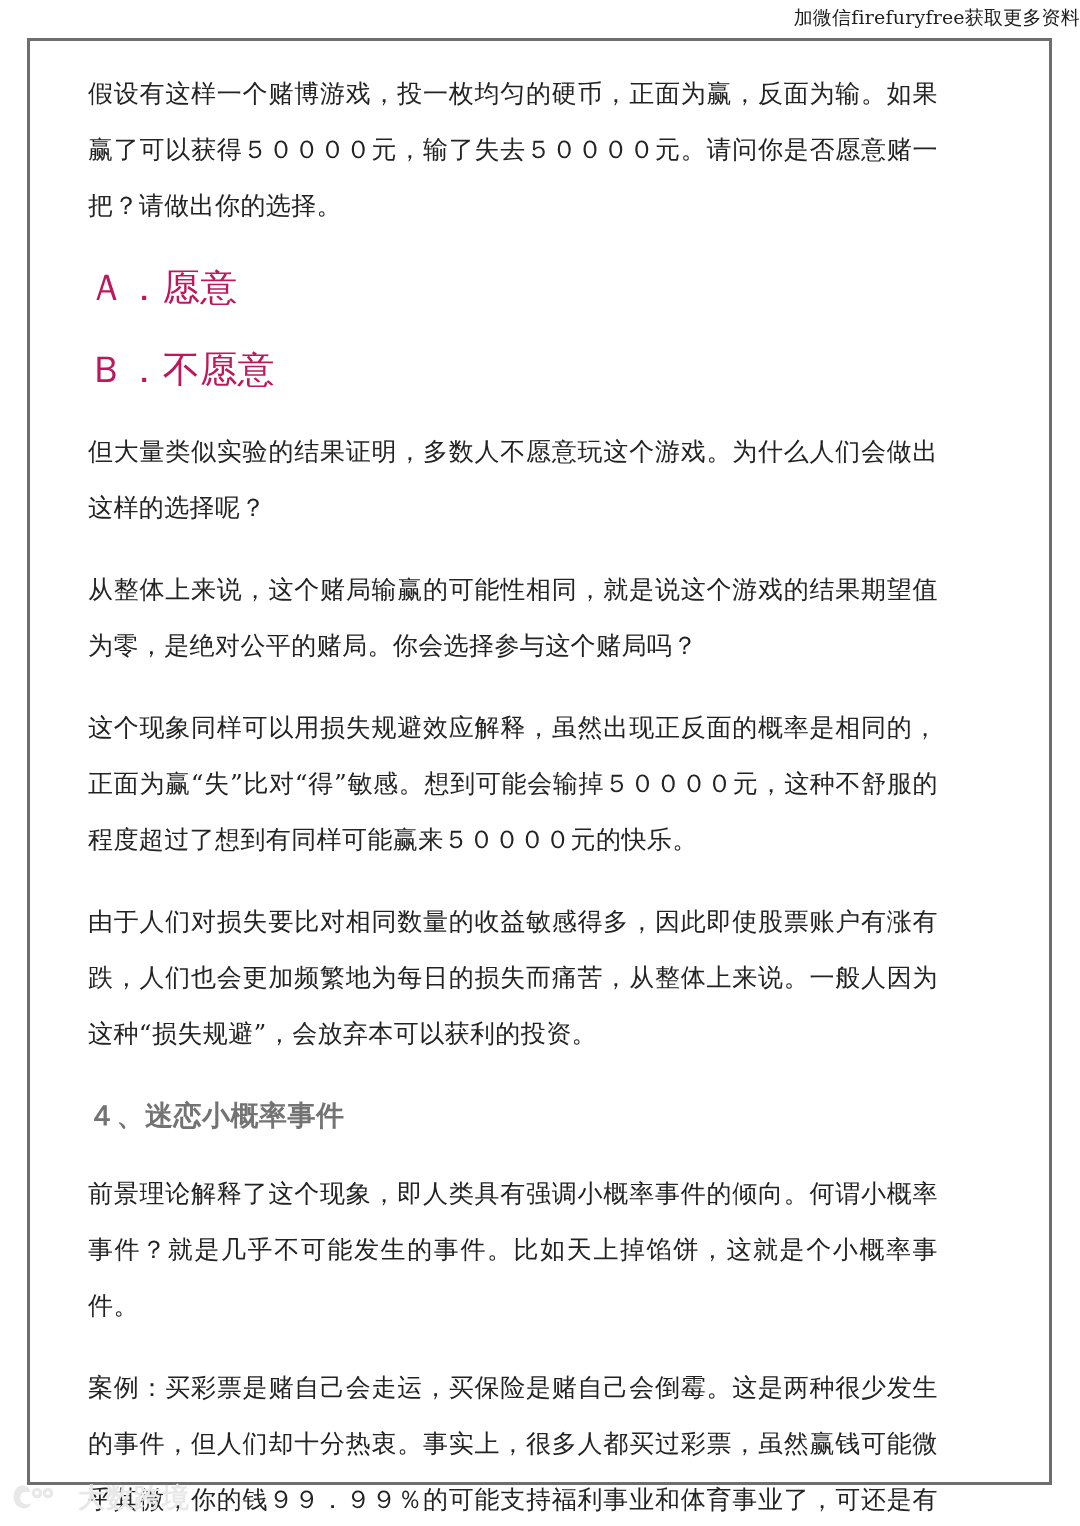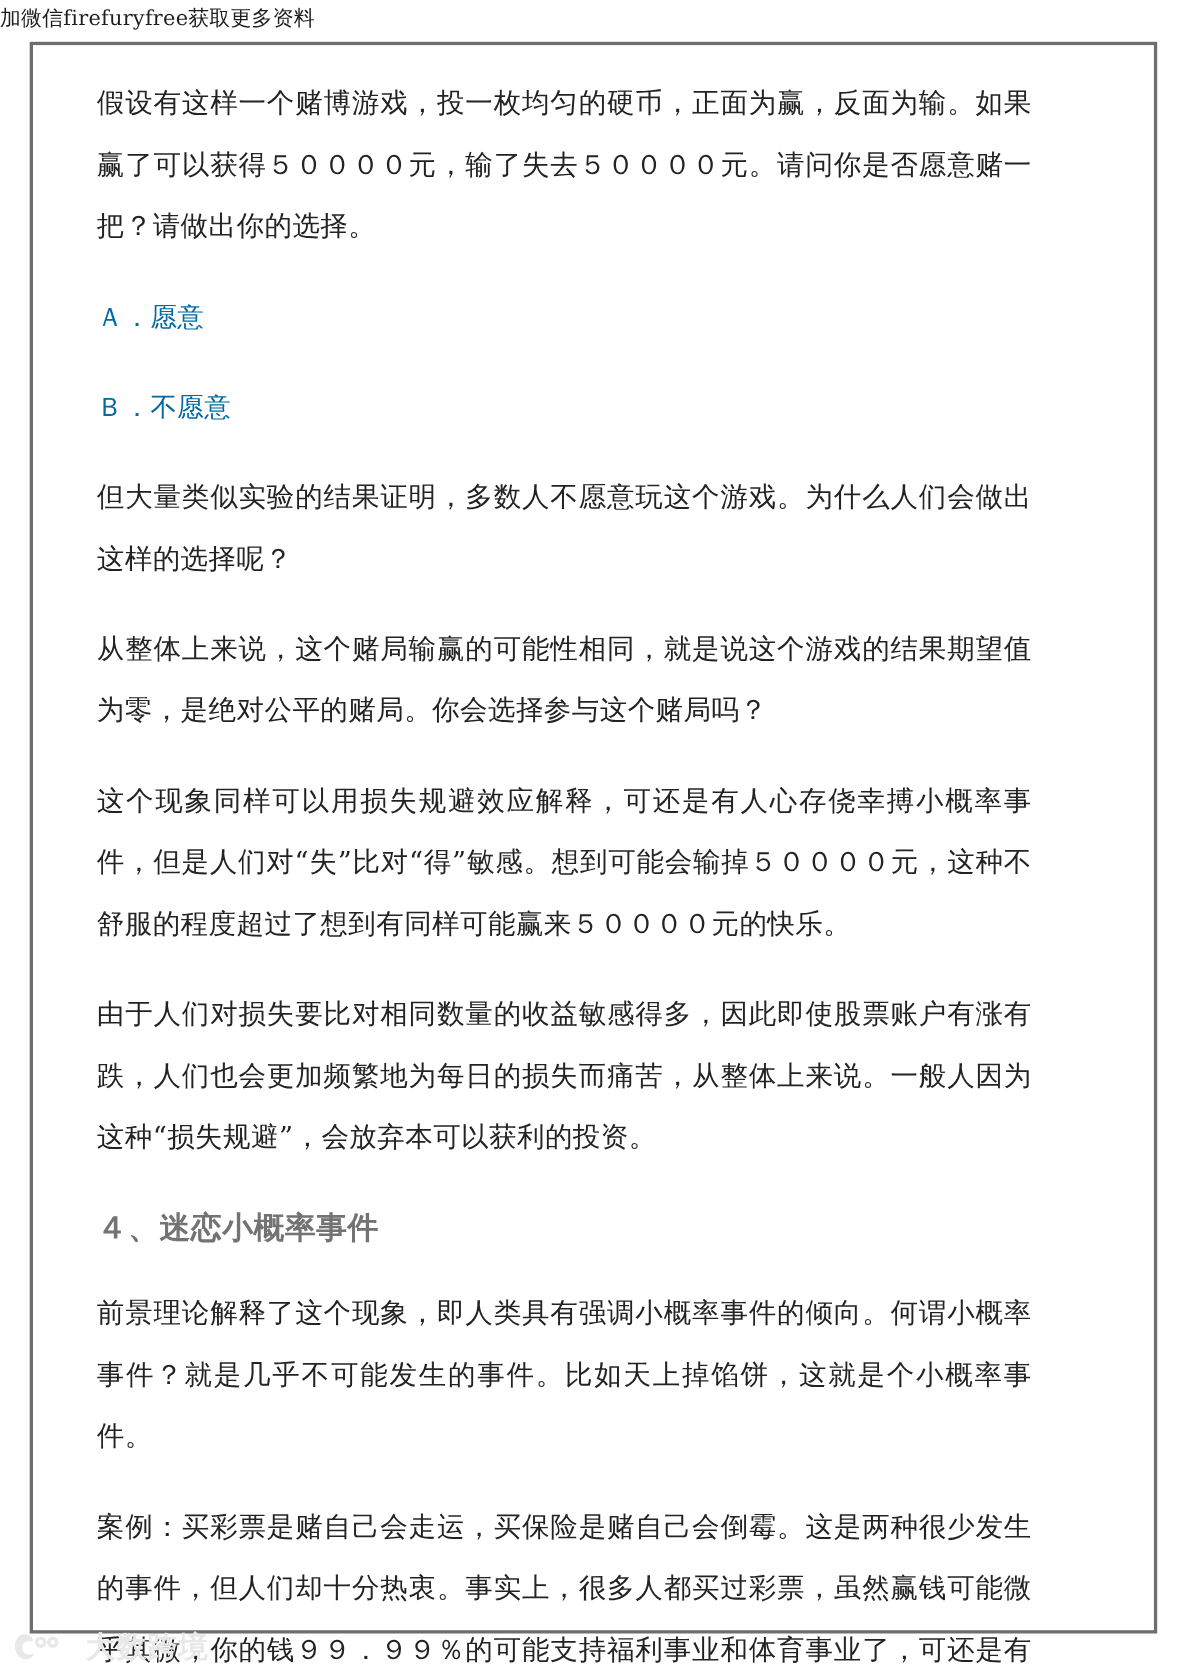--- a/index.html
+++ b/index.html
@@ -26,21 +26,21 @@
     box-sizing: border-box;
     background: #ffffff;
   }
 
   
   #doc-header {
     position: absolute;
     left: 0;
     top: 6px;
     width: 100%;
-    text-align: left;
+    text-align: right;
     font-size: 19px;
     line-height: 1.2;
     color: #1d1d1d;
     letter-spacing: 0.2px;
     font-family: "DejaVu Serif", "Liberation Serif", serif;
   }
 
   
   #body-column {
     position: absolute;
@@ -55,26 +55,26 @@
     line-height: 56px;
     margin: 0 0 26px 0;
     text-align: justify;
     text-justify: inter-character;
     letter-spacing: 0.4px;
     color: #232323;
     font-family: "DejaVu Serif", "Liberation Serif", serif;
   }
 
   .option {
-    font-size: 24px;
+    font-size: 37px;
     line-height: 56px;
     margin: 0 0 26px 0;
     text-align: left;
     letter-spacing: 0.4px;
-    color: #0369a1;
+    color: #be185d;
   }
 
   .heading {
     font-size: 28px;
     line-height: 56px;
     margin: 18px 0 22px 0;
     font-weight: bold;
     color: #737373;
     letter-spacing: 0.5px;
     text-align: left;
@@ -119,21 +119,21 @@
     <p class="para">假设有这样一个赌博游戏，投一枚均匀的硬币，正面为赢，反面为输。如果赢了可以获得５００００元，输了失去５００００元。请问你是否愿意赌一把？请做出你的选择。</p>
 
     <p class="option">Ａ．愿意</p>
 
     <p class="option">Ｂ．不愿意</p>
 
     <p class="para">但大量类似实验的结果证明，多数人不愿意玩这个游戏。为什么人们会做出这样的选择呢？</p>
 
     <p class="para">从整体上来说，这个赌局输赢的可能性相同，就是说这个游戏的结果期望值为零，是绝对公平的赌局。你会选择参与这个赌局吗？</p>
 
-    <p class="para">这个现象同样可以用损失规避效应解释，可还是有人心存侥幸搏小概率事件，但是人们对“失”比对“得”敏感。想到可能会输掉５００００元，这种不舒服的程度超过了想到有同样可能赢来５００００元的快乐。</p>
+    <p class="para">这个现象同样可以用损失规避效应解释，虽然出现正反面的概率是相同的，正面为赢“失”比对“得”敏感。想到可能会输掉５００００元，这种不舒服的程度超过了想到有同样可能赢来５００００元的快乐。</p>
 
     <p class="para">由于人们对损失要比对相同数量的收益敏感得多，因此即使股票账户有涨有跌，人们也会更加频繁地为每日的损失而痛苦，从整体上来说。一般人因为这种“损失规避”，会放弃本可以获利的投资。</p>
 
     <h2 class="heading">４、迷恋小概率事件</h2>
 
     <p class="para">前景理论解释了这个现象，即人类具有强调小概率事件的倾向。何谓小概率事件？就是几乎不可能发生的事件。比如天上掉馅饼，这就是个小概率事件。</p>
 
     <p class="para">案例：买彩票是赌自己会走运，买保险是赌自己会倒霉。这是两种很少发生的事件，但人们却十分热衷。事实上，很多人都买过彩票，虽然赢钱可能微乎其微，你的钱９９．９９％的可能支持福利事业和体育事业了，可还是有人心存侥幸搏小概率事件。同时，很多人都买过保险，虽然倒霉的概率非常小，可还是想规避这个风险。人们的这种倾向，是保险公司经营下去的心理学基础。你</p>
 
   </div>

